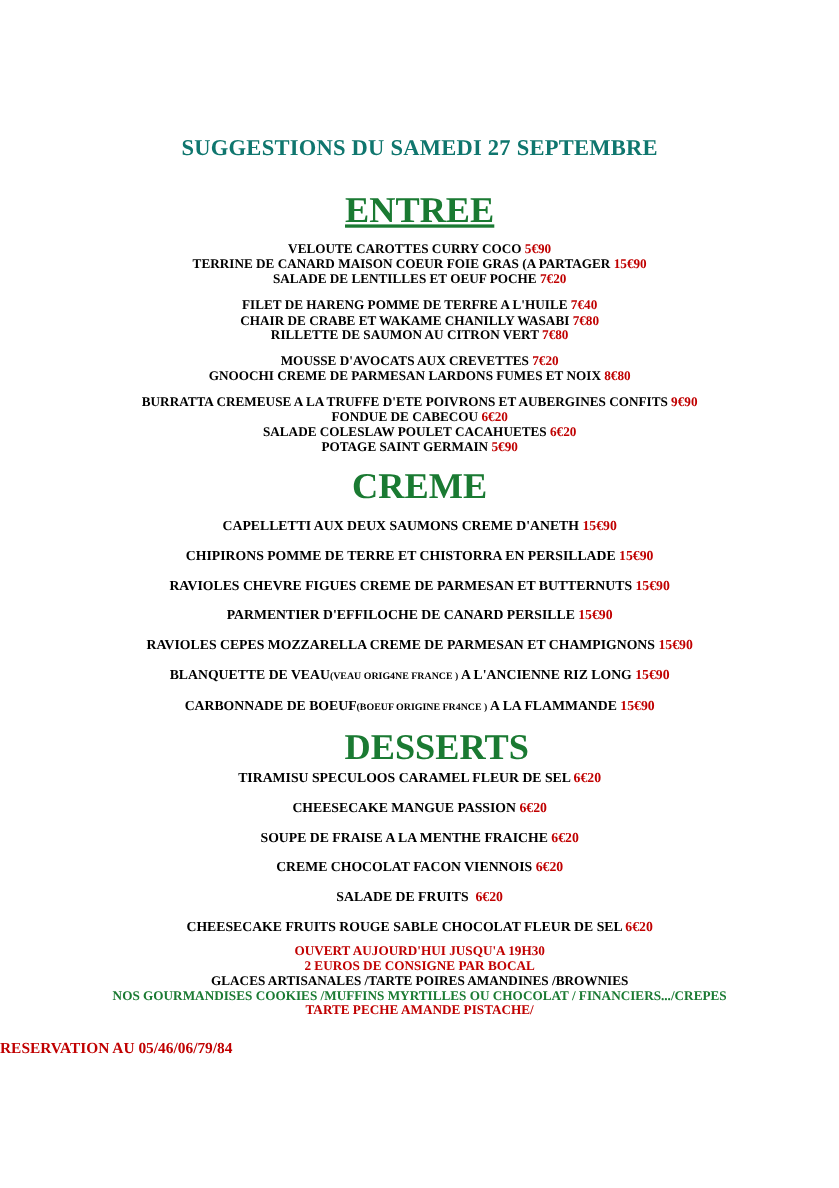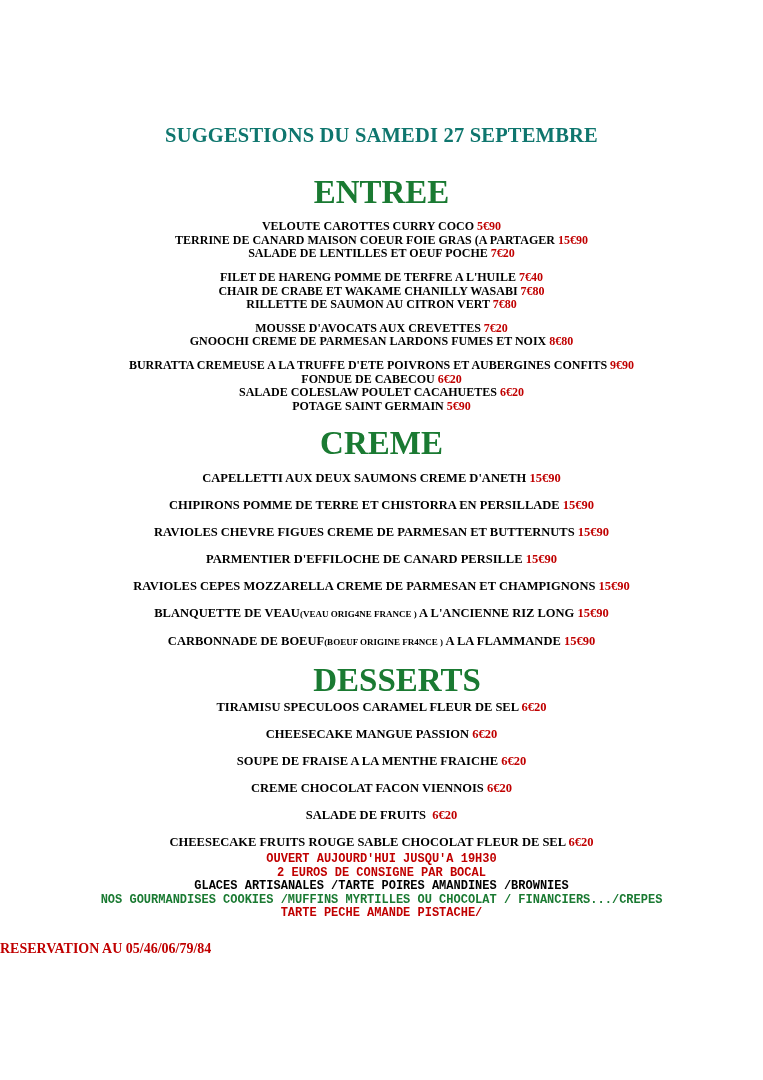--- a/index.html
+++ b/index.html
@@ -28,21 +28,21 @@
     letter-spacing: 0.2px;
     margin-top: 124px;
   }
   .section-heading {
     text-align: center;
     color: #1a7a32;
     font-weight: bold;
     font-size: 33px;
     line-height: 1.1;
   }
-  .section-heading.entree { margin-top: 27px; }
+  .section-heading.entree { margin-top: 27px; text-decoration: underline; }
   .section-heading.plats  { margin-top: 12px; }
   .section-heading.desserts { margin-top: 4px; padding-left: 31px; }
 
   .group {
     margin-top: 10px;
   }
   .line {
     text-align: center;
     font-weight: bold;
     font-size: 12px;
@@ -69,21 +69,21 @@
 
   
   .desserts-list { margin-top: 2px; }
   .desserts-list .line {
     font-size: 12.5px;
     line-height: 14px;
     margin-bottom: 13px;
   }
   .desserts-list .line.tight { margin-bottom: 0; }
 
-  .notes { margin-top: 4px; font-family: Liberation Mono, monospace; }
+  .notes { margin-top: 9px; }
   .notes .line { line-height: 13.6px; }
   .note-red { color: #c00000; }
 
   .reservation {
     text-align: left;
     color: #c00000;
     font-weight: bold;
     font-size: 14px;
     margin-top: 20px;
   }

